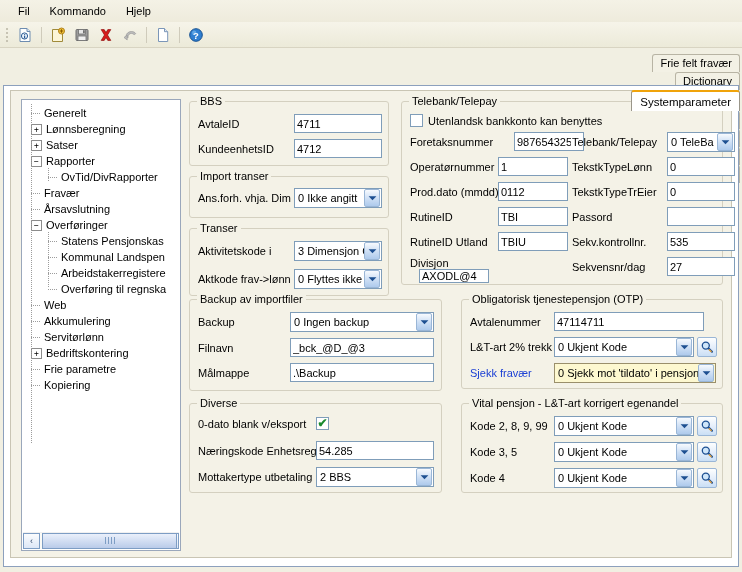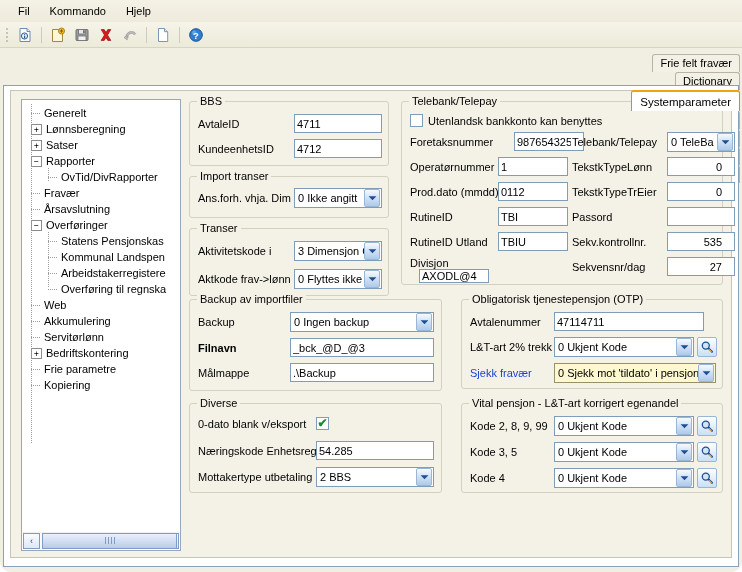--- a/index.html
+++ b/index.html
@@ -15,21 +15,20 @@
     position: relative;
   }
 
   
   .app-window {
     position: absolute;
     left: 0; top: 0;
     width: 742px; height: 572px;
     background: #f1efe2;
     box-sizing: border-box;
-    border-radius: 11px;
   }
 
   .menubar {
     height: 22px;
     background: linear-gradient(to bottom, #f4f2e6 0%, #eeebdc 100%);
     display: flex;
     align-items: center;
     padding-left: 8px;
     box-sizing: border-box;
   }
@@ -253,21 +252,21 @@
     font-family: "Liberation Sans", sans-serif;
     font-size: 11px;
     height: 19px;
     border: 1px solid #7f9db9;
     background: #ffffff;
     color: #000;
     padding: 0 2px;
     box-sizing: border-box;
     outline: none;
   }
-  input.txt.right { text-align: right; padding-right: 12px; }
+  input.txt.right { padding-right: 12px; }
 
   .combo {
     height: 20px;
     border: 1px solid #7f9db9;
     background: #ffffff;
     display: flex;
     align-items: center;
     box-sizing: border-box;
     overflow: hidden;
     cursor: default;
@@ -632,21 +631,21 @@
           <div class="combo" style="width:144px;">
             <span class="ctext">0 Ingen backup</span>
             <span class="carrow">
               <svg width="9" height="6" viewBox="0 0 9 6">
                   <path d="M0.6 1.2h7.8L4.5 5.2z" fill="#1d4f91"></path>
                 </svg>
             </span>
           </div>
         </div>
         <div class="row" style="left:8px; top:38px;">
-          <span class="lbl" style="width:92px;font-weight:bold;">Filnavn</span>
+          <span class="lbl" style="width:92px;">Filnavn</span>
           <input class="txt" style="width: 144px;" value="_bck_@D_@3">
         </div>
         <div class="row" style="left:8px; top:63px;">
           <span class="lbl" style="width:92px;">Målmappe</span>
           <input class="txt" style="width: 144px;" value=".\Backup">
         </div>
       </div>
 
       <div class="gb" style="left:450px; top:208px; width:262px; height:90px;">
         <span class="gb-title">Obligatorisk tjenestepensjon (OTP)</span>

